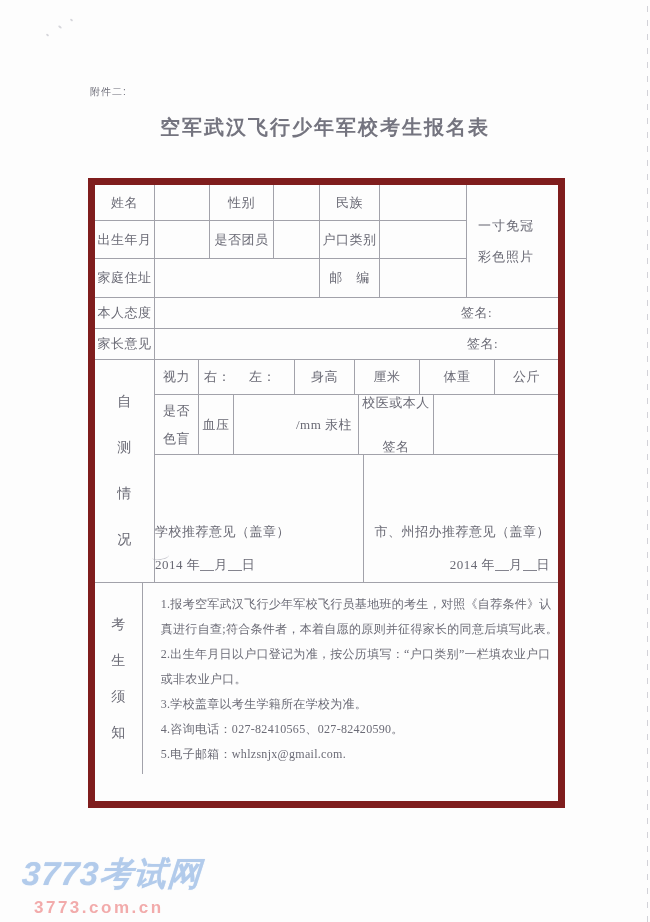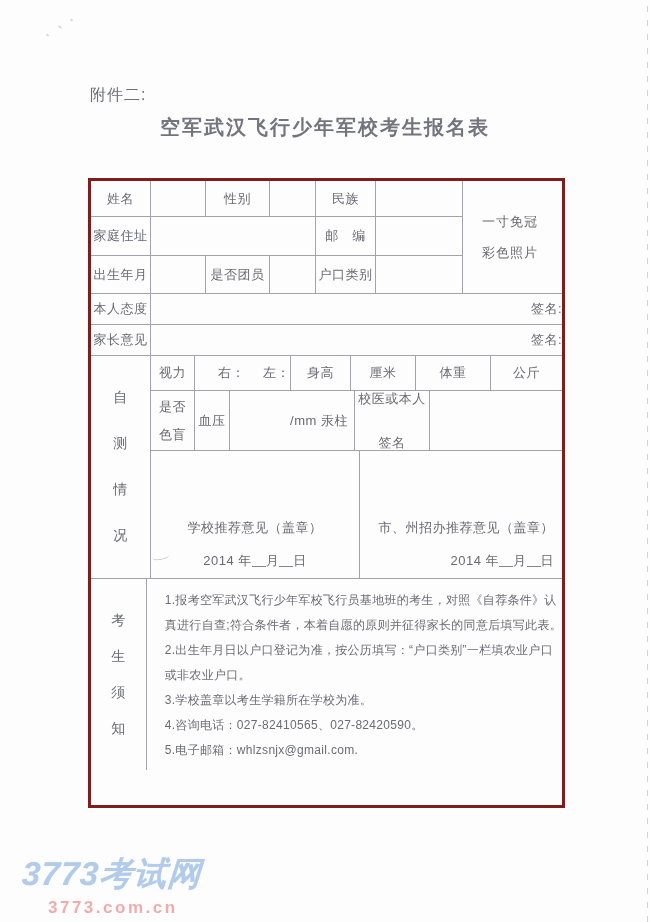--- a/index.html
+++ b/index.html
@@ -8,68 +8,68 @@
     background:#fdfdfd;overflow:hidden;
     font-family:"Liberation Sans","DejaVu Sans",sans-serif;
     color:#6b6b76;
   }
   .scan-edge{position:absolute;right:2px;top:6px;bottom:0;width:1px;
     background:repeating-linear-gradient(180deg,rgba(140,140,155,.38) 0 6px,rgba(140,140,155,0) 6px 14px);}
   .speck{position:absolute;background:#c4c4cc;border-radius:50%;opacity:.7;}
   .pencil-mark{position:absolute;left:152px;top:553px;width:17px;height:6px;
     border-bottom:1.5px solid #b6b6bf;border-radius:60%;transform:rotate(-10deg);opacity:.75;}
 
-  .attachment{position:absolute;left:90px;top:85px;font-size:16px;letter-spacing:1px;color:#6e6e79;}
+  .attachment{position:absolute;left:90px;top:85px;font-size:10px;letter-spacing:1px;color:#6e6e79;}
   .title{position:absolute;left:0;right:0;top:114px;text-align:center;
     font-size:20px;font-weight:600;letter-spacing:2px;color:#74747f;}
   .region-line{position:absolute;left:88px;top:152px;width:477px;display:flex;align-items:flex-end;
     font-size:14px;letter-spacing:.5px;white-space:nowrap;}
   .blank{display:inline-block;border-bottom:1px solid #84848e;height:15px;vertical-align:-2px;}
   .w48{width:48px}.w126{width:126px}.w14{width:14px}
   .gap62{width:62px}
 
   .tbl{position:absolute;left:88px;top:178px;width:477px;height:630px;
-    border:3px solid #7f1d1d;box-sizing:border-box;font-size:13px;}
+    border:7px solid #7f1d1d;box-sizing:border-box;font-size:13px;font-family:Liberation Serif, serif;}
   .sec{position:relative;width:100%;box-sizing:border-box;}
   .row{display:flex;width:100%;box-sizing:border-box;}
   .c{box-sizing:border-box;border-right:1px solid #a2a2aa;border-bottom:1px solid #a2a2aa;
      display:flex;align-items:center;justify-content:center;text-align:center;
      letter-spacing:.5px;color:#696974;}
   .c.nr{border-right:none}.c.nb{border-bottom:none}
-  .c.left{justify-content:flex-end}
+  .c.left{justify-content:flex-start}
   .fill{flex:1}
   .col{flex-direction:column}
 
   .photo-cell{position:absolute;top:0;right:0;width:104px;height:113px;box-sizing:border-box;
     border-bottom:1px solid #a2a2aa;display:flex;flex-direction:column;align-items:center;
     justify-content:center;gap:13px;letter-spacing:1px;color:#696974;}
 
   .sign-span{margin-left:306px;}
   .sign-span2{margin-left:312px;}
 
   .vlabel{display:flex;flex-direction:column;align-items:center;justify-content:center;
     font-size:14px;color:#696974;}
   .vlabel-self span{margin:14px 0;}
   .vlabel-notes span{margin:9px 0;}
 
-  .opinion{flex-direction:column;justify-content:flex-end;align-items:center;
+  .opinion{flex-direction:column;justify-content:flex-end;align-items:flex-start;
     padding-bottom:8px;gap:14px;font-size:13px;}
   .opinion .date-line{white-space:nowrap;}
   .opinion-right{align-items:flex-end;padding-right:8px;}
 
   .notes-cell{display:block;padding:9px 0 0 18px;text-align:left;font-size:12px;
     line-height:25px;letter-spacing:.3px;white-space:nowrap;color:#6b6b76;}
 
   .rl-cell{gap:18px;padding-left:5px;}
   .mm-cell{justify-content:flex-end;padding-right:6px;}
 
   .wm{position:absolute;left:22px;top:852px;z-index:3;}
   .wm-cn{font-size:33px;font-weight:bold;font-style:italic;letter-spacing:1px;
     color:#b2cbeb;transform:skewX(-4deg);text-shadow:0 0 1px #cfdef3;}
-  .wm-url{font-size:17px;font-weight:bold;color:#f2abab;letter-spacing:2.5px;margin:1px 0 0 26px;}
+  .wm-url{font-size:17px;font-weight:bold;color:#f2abab;letter-spacing:2.5px;margin:1px 0 0 12px;}
 </style>
 </head>
 <body>
 
 <div class="page">
 
   <div class="speck" style="left:46px;top:34px;width:3px;height:2px;transform:rotate(40deg)"></div>
   <div class="speck" style="left:58px;top:26px;width:4px;height:2px;transform:rotate(40deg)"></div>
   <div class="speck" style="left:70px;top:19px;width:3px;height:2px;transform:rotate(40deg)"></div>
   <div class="scan-edge"></div>
@@ -83,32 +83,32 @@
 
     <div class="sec" style="height:113px">
       <div class="row" style="height:36px">
         <div class="c" style="width:60px">姓名</div>
         <div class="c" style="width:55px"></div>
         <div class="c" style="width:64px">性别</div>
         <div class="c" style="width:46px"></div>
         <div class="c" style="width:60px">民族</div>
         <div class="c" style="width:87px"></div>
       </div>
-      <div class="row" style="height:39px">
-        <div class="c" style="width:60px">家庭住址</div>
-        <div class="c" style="width:165px"></div>
-        <div class="c" style="width:60px">邮　编</div>
-        <div class="c" style="width:87px"></div>
-      </div>
       <div class="row" style="height:38px">
         <div class="c" style="width:60px">出生年月</div>
         <div class="c" style="width:55px"></div>
         <div class="c" style="width:64px">是否团员</div>
         <div class="c" style="width:46px"></div>
         <div class="c" style="width:60px">户口类别</div>
+        <div class="c" style="width:87px"></div>
+      </div>
+      <div class="row" style="height:39px">
+        <div class="c" style="width:60px">家庭住址</div>
+        <div class="c" style="width:165px"></div>
+        <div class="c" style="width:60px">邮　编</div>
         <div class="c" style="width:87px"></div>
       </div>
       <div class="photo-cell">
         <span>一寸免冠</span>
         <span>彩色照片</span>
       </div>
     </div>
 
 
     <div class="sec" style="height:62px">

